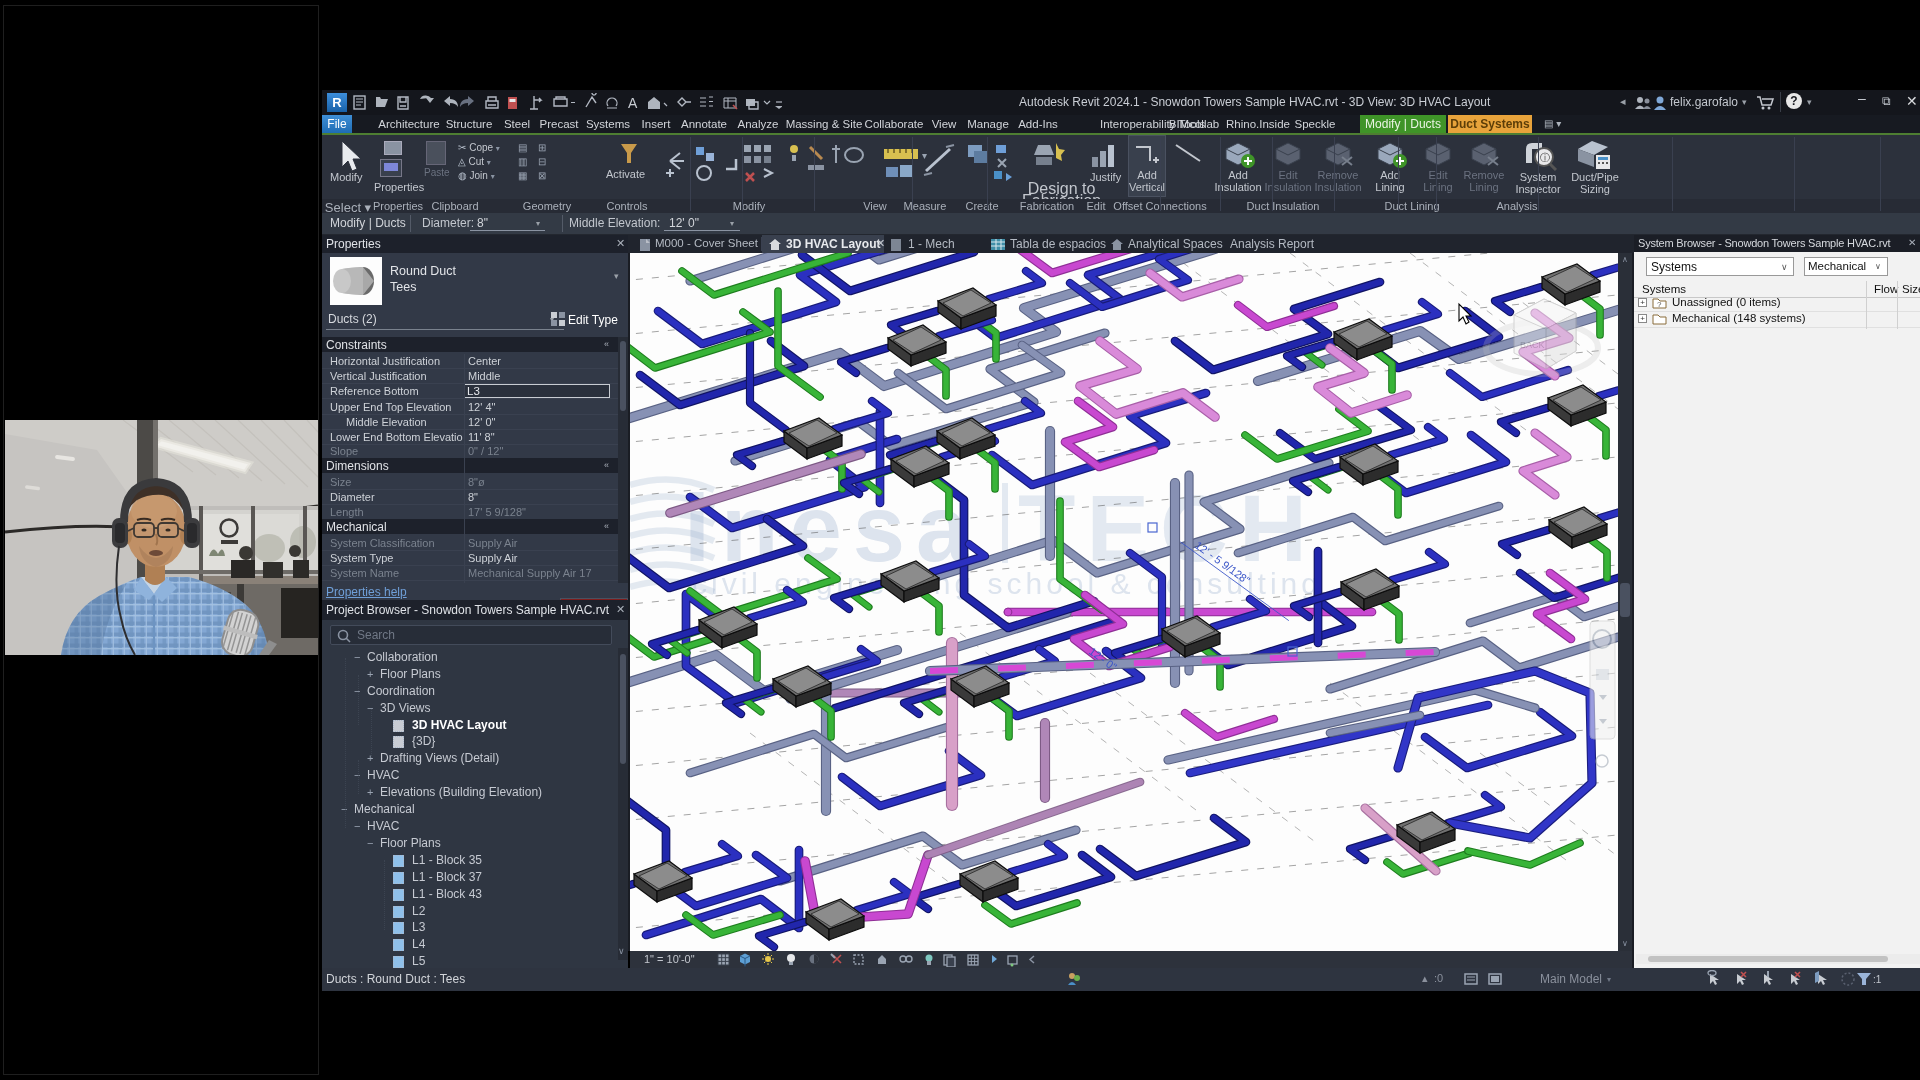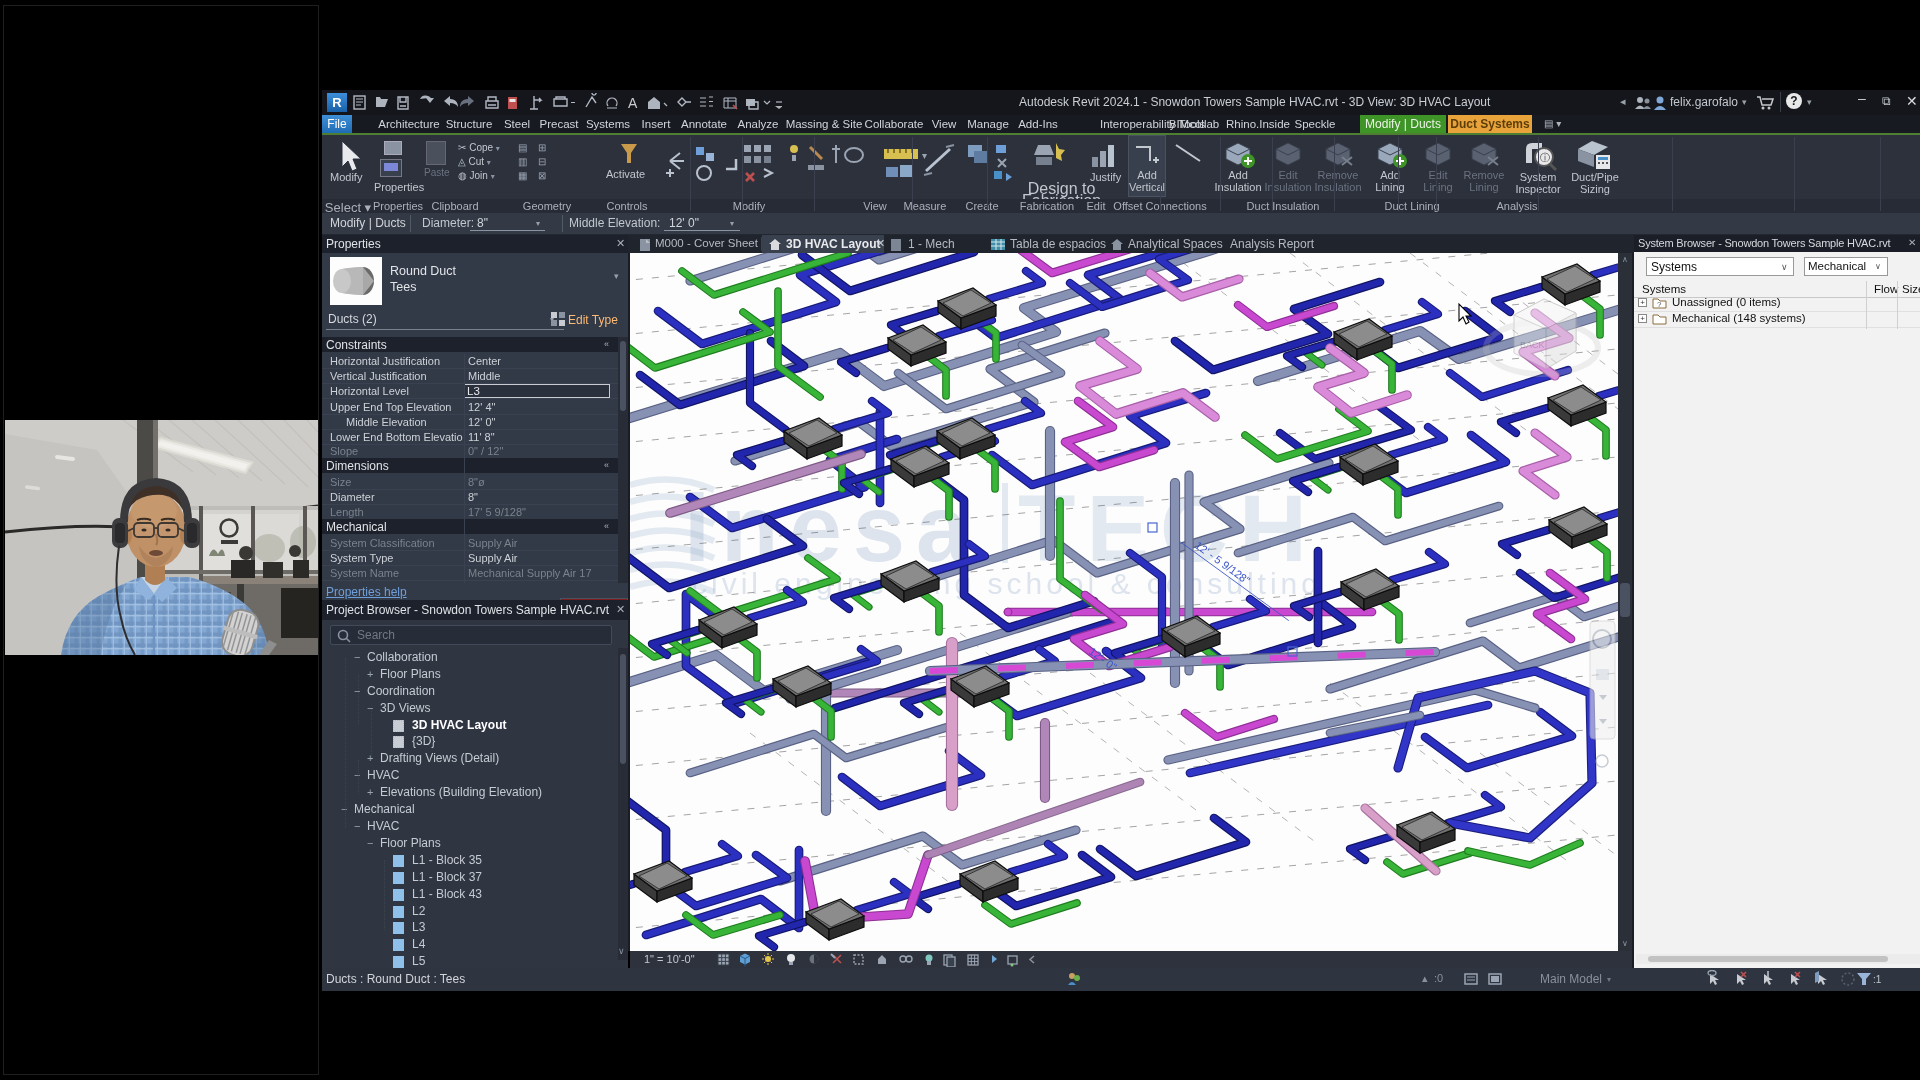--- a/index.html
+++ b/index.html
@@ -397,35 +397,35 @@
 <div class="abs" style="left:292px;top:36px;font-size:9px;color:#9aa0a8;">▾</div>
 <div class="abs" style="left:6px;top:77px;font-size:12px;color:#d6d9de;">Ducts (2)</div>
 <div class="abs" style="left:228px;top:80px;font-size:8px;color:#9aa0a8;">▾</div>
 <div class="abs" style="left:4px;top:94px;width:238px;height:1px;background:#7a828e;"></div>
 <svg class="abs" style="left:228px;top:76px;" width="16" height="16">
         <rect x="1" y="1" width="6" height="6" fill="#c8ccd2"></rect>
         <rect x="9" y="1" width="6" height="6" fill="#8a93a2"></rect>
         <rect x="1" y="9" width="6" height="6" fill="#8a93a2"></rect>
         <rect x="9" y="9" width="6" height="6" fill="#c8ccd2"></rect>
       </svg>
-<div class="abs" style="left:246px;top:78px;font-size:12px;color:#fdba74;white-space:nowrap;">Edit Type</div>
+<div class="abs" style="left:246px;top:78px;font-size:12px;color:#ffffff;white-space:nowrap;">Edit Type</div>
 <div class="abs" style="left:0px;top:102px;width:296px;height:15px;background:#1d212b;">
         <span class="abs" style="left:4px;top:1px;font-size:12px;color:#e0e2e6;">Constraints</span>
         <span class="abs" style="left:282px;top:2px;font-size:9px;color:#aab0ba;">«</span>
       </div>
 <div class="abs" style="left:0px;top:119px;width:296px;height:15px;border-bottom:1px solid #3a4150;">
         <span class="abs" style="left:8px;top:1px;font-size:11px;color:#ced2d8;white-space:nowrap;width:133px;overflow:hidden;">Horizontal Justification</span>
         <span class="abs" style="left:146px;top:1px;font-size:11px;color:#ced2d8;white-space:nowrap;">Center</span>
       </div>
 <div class="abs" style="left:0px;top:134px;width:296px;height:15px;border-bottom:1px solid #3a4150;">
         <span class="abs" style="left:8px;top:1px;font-size:11px;color:#ced2d8;white-space:nowrap;width:133px;overflow:hidden;">Vertical Justification</span>
         <span class="abs" style="left:146px;top:1px;font-size:11px;color:#ced2d8;white-space:nowrap;">Middle</span>
       </div>
 <div class="abs" style="left:0px;top:149px;width:296px;height:15px;border-bottom:1px solid #3a4150;">
-        <span class="abs" style="left:8px;top:1px;font-size:11px;color:#ced2d8;white-space:nowrap;width:133px;overflow:hidden;">Horizontal Level</span>
+        <span class="abs" style="left:8px;top:1px;font-size:11px;color:#ced2d8;white-space:nowrap;width:133px;overflow:hidden;">Reference Bottom</span>
         <span class="abs" style="left:142px;top:0px;width:146px;height:14px;border:1px solid #c8ccd2;background:#2a303c;font-size:11.5px;color:#e6e8ec;padding-left:2px;">L3</span>
       </div>
 <div class="abs" style="left:0px;top:165px;width:296px;height:15px;border-bottom:1px solid #3a4150;">
         <span class="abs" style="left:8px;top:1px;font-size:11px;color:#ced2d8;white-space:nowrap;width:133px;overflow:hidden;">Upper End Top Elevation</span>
         <span class="abs" style="left:146px;top:1px;font-size:11px;color:#ced2d8;white-space:nowrap;">12'  4"</span>
       </div>
 <div class="abs" style="left:0px;top:180px;width:296px;height:15px;border-bottom:1px solid #3a4150;">
         <span class="abs" style="left:24px;top:1px;font-size:11px;color:#ced2d8;white-space:nowrap;width:133px;overflow:hidden;">Middle Elevation</span>
         <span class="abs" style="left:146px;top:1px;font-size:11px;color:#ced2d8;white-space:nowrap;">12'  0"</span>
       </div>

